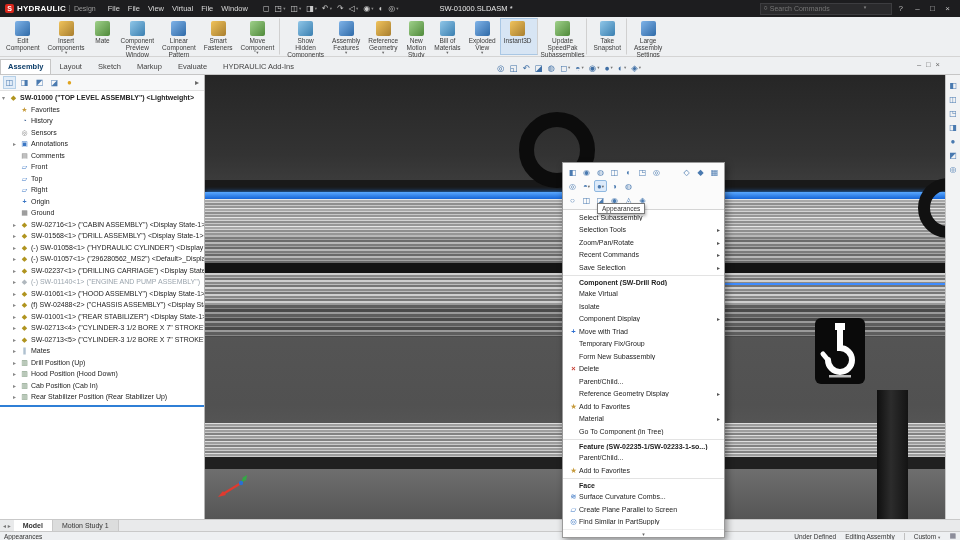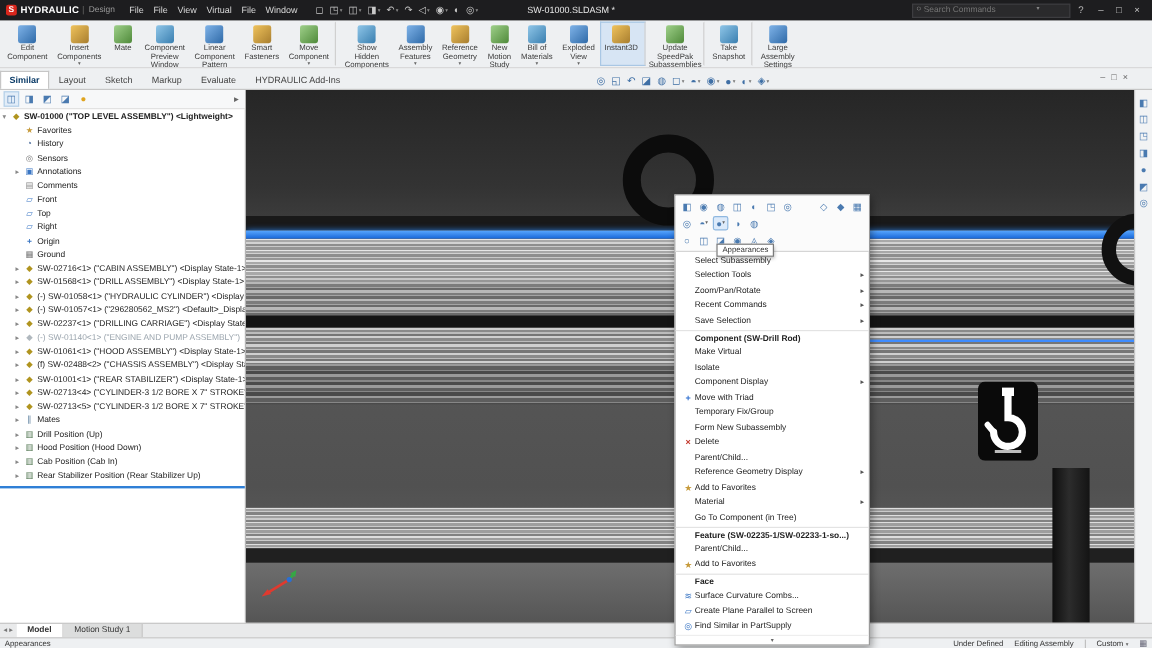--- a/index.html
+++ b/index.html
@@ -359,21 +359,21 @@
         <span class="ricon"></span>
         <span class="rlabel">Large
 Assembly
 Settings</span>
 
       </div>
     </div>
 
   <div class="tabrow">
 
-  <div class="dtab active">Similar</div>
+  <div class="dtab active">Assembly</div>
       <div class="dtab">Layout</div>
       <div class="dtab">Sketch</div>
       <div class="dtab">Markup</div>
       <div class="dtab">Evaluate</div>
       <div class="dtab">HYDRAULIC Add-Ins</div>
     </div>
 
   <div class="headsup">
 
   <span class="hu-icon">

